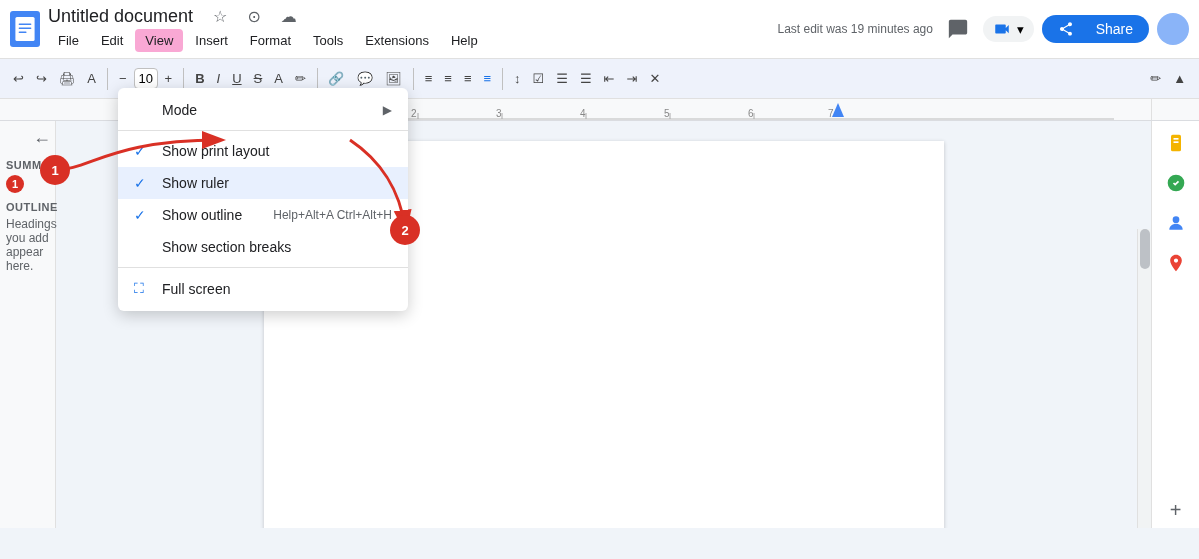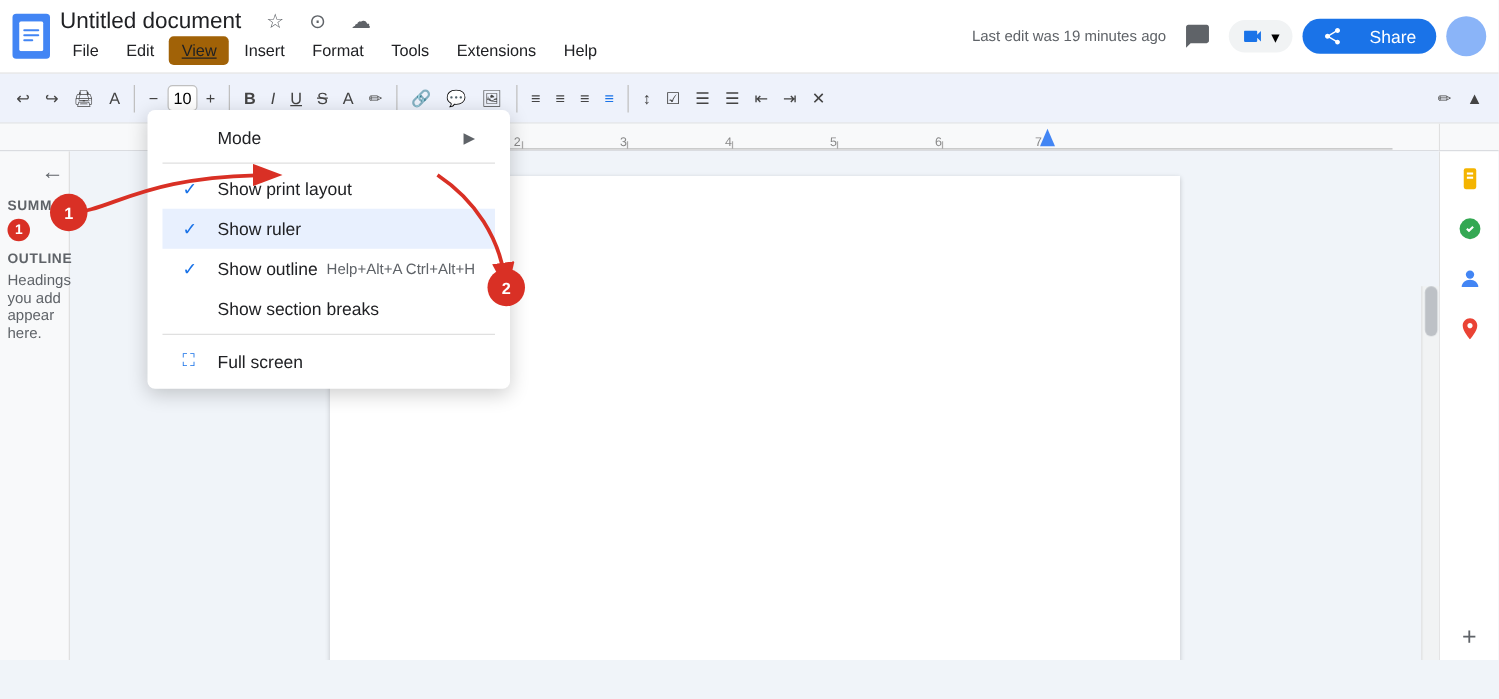--- a/index.html
+++ b/index.html
@@ -12,21 +12,21 @@
     #title-area { display: flex; flex-direction: column; flex: 1; }
     #doc-title-row { display: flex; align-items: center; gap: 20px; }
     #doc-title { font-size: 18px; color: #202124; font-weight: 400; }
     .title-icon { color: #5f6368; font-size: 16px; cursor: pointer; }
     #last-edit { font-size: 12px; color: #5f6368; margin-left: auto; align-self: center; }
     #header-actions { display: flex; align-items: center; gap: 8px; }
     .header-btn { border: none; background: none; cursor: pointer; padding: 6px; border-radius: 50%; display: flex; align-items: center; justify-content: center; }
     .share-btn { background: #1a73e8; color: #fff; border: none; border-radius: 20px; padding: 6px 16px; font-size: 14px; font-weight: 500; cursor: pointer; display: flex; align-items: center; gap: 22px; }
     #avatar { width: 32px; height: 32px; border-radius: 50%; background: #8ab4f8; overflow: hidden; }
     .menu-item { padding: 4px 10px; border-radius: 4px; cursor: pointer; font-size: 13px; color: #202124; text-align: center; }
-    .menu-item.active { background: #a16207; text-decoration: underline; }
+    .menu-item.active { background: #f9a8d4; }
 
     
     #toolbar { background: #eef2fb; display: flex; align-items: center; padding: 4px 8px; gap: 2px; border-bottom: 1px solid #e0e0e0; flex-wrap: wrap; min-height: 40px; }
     .tb-btn { border: none; background: none; cursor: pointer; padding: 4px 5px; border-radius: 4px; font-size: 13px; color: #444; display: flex; align-items: center; gap: 2px; }
     .tb-divider { width: 1px; height: 22px; background: #c0c0c0; margin: 0 4px; }
     .tb-font-size { border: 1px solid #c0c0c0; border-radius: 4px; padding: 2px 4px; font-size: 13px; width: 24px; text-align: center; }
     .tb-bold { font-weight: bold; }
     .tb-italic { font-style: italic; }
     .tb-underline { text-decoration: underline; }
 
@@ -45,21 +45,21 @@
 
     
     #doc-area { flex: 1; background: #f0f4f9; overflow-y: auto; display: flex; justify-content: center; padding: 20px 0; }
     #doc-page { background: #fff; width: 680px; min-height: 440px; box-shadow: 0 1px 4px rgba(0,0,0,0.2); }
 
     
     #right-sidebar { width: 48px; background: #fff; border-left: 1px solid #e0e0e0; display: flex; flex-direction: column; align-items: center; padding-top: 10px; gap: 16px; }
     .right-icon { width: 24px; height: 24px; border-radius: 50%; display: flex; align-items: center; justify-content: center; cursor: pointer; }
 
     
-    #view-menu { position: absolute; left: 118px; top: 88px; background: #fff; border-radius: 6px; box-shadow: 0 4px 16px rgba(0,0,0,0.2); width: 290px; z-index: 100; padding: 6px 12px; }
+    #view-menu { position: absolute; left: 118px; top: 88px; background: #fff; border-radius: 6px; box-shadow: 0 4px 16px rgba(0,0,0,0.2); width: 290px; z-index: 100; padding: 6px 0; }
     .dropdown-item { display: flex; align-items: center; padding: 8px 16px; cursor: pointer; font-size: 14px; color: #202124; position: relative; }
     .dropdown-item .check { width: 20px; color: #1a73e8; font-size: 14px; margin-right: 8px; flex-shrink: 0; }
     .dropdown-item .label { flex: 1; }
     .dropdown-item .shortcut { font-size: 12px; color: #5f6368; }
     .dropdown-item .arrow { font-size: 12px; color: #5f6368; }
     .dropdown-divider { height: 1px; background: #e0e0e0; margin: 4px 0; }
 
     
     #annotation-1 { position: absolute; left: 40px; top: 155px; width: 30px; height: 30px; background: #d93025; border-radius: 50%; color: #fff; display: flex; align-items: center; justify-content: center; font-size: 13px; font-weight: bold; z-index: 200; }
     #annotation-2 { position: absolute; left: 390px; top: 215px; width: 30px; height: 30px; background: #d93025; border-radius: 50%; color: #fff; display: flex; align-items: center; justify-content: center; font-size: 13px; font-weight: bold; z-index: 200; }

